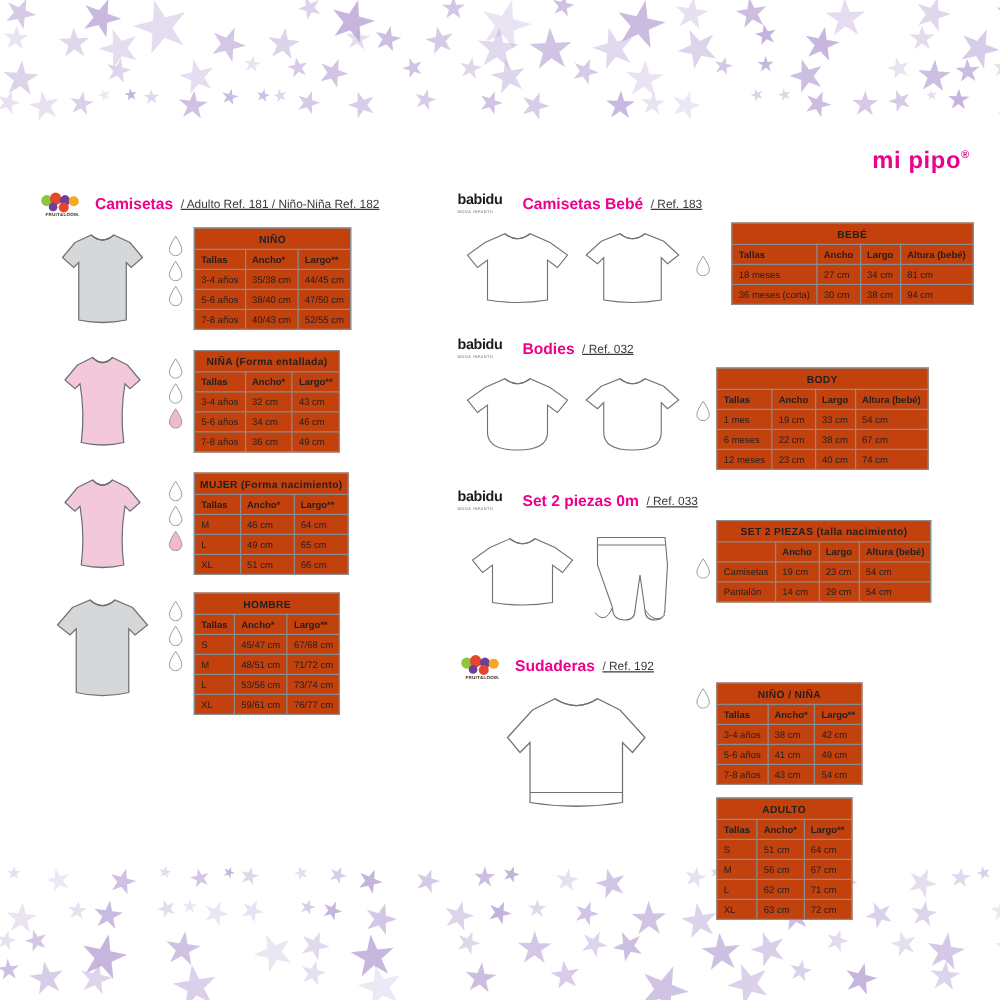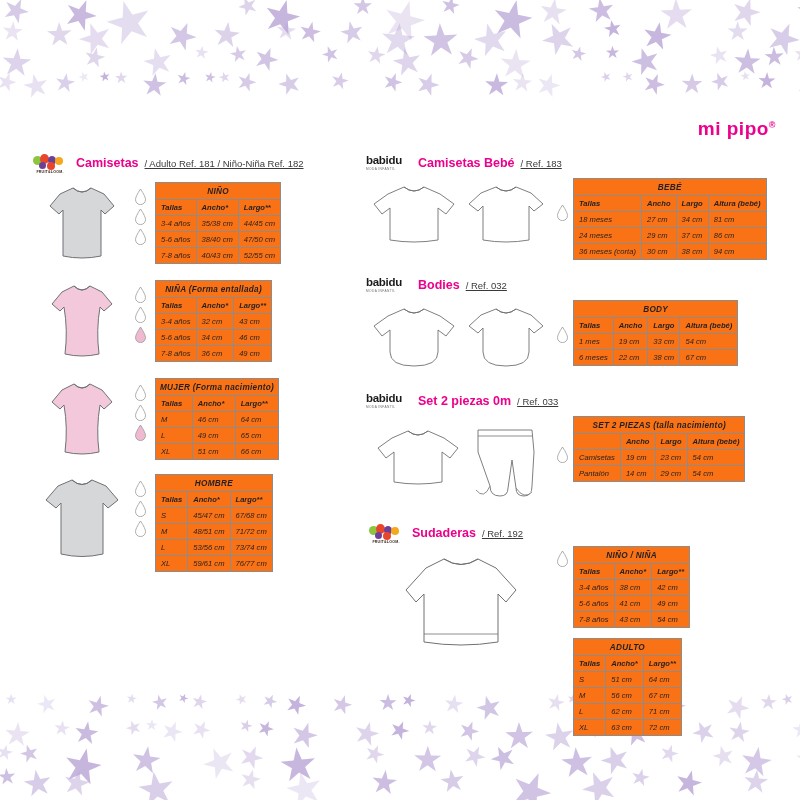--- a/index.html
+++ b/index.html
@@ -138,22 +138,21 @@
     gap: 3px;
     padding-top: 6px;
   }
   .drop { width: 13px; height: 17px; }
 
   
   table.sz {
     border-collapse: collapse;
     font-size: 7.6px;
     color: #231f20;
-    background: #f97316;
-    font-style: italic;
+    background: #c2410c;
   }
   table.sz th, table.sz td {
     border: 0.6px solid #8c8c8c;
     padding: 3px 5px;
     text-align: left;
     font-weight: normal;
     white-space: nowrap;
   }
   table.sz th.cap {
     text-align: center;
@@ -562,42 +561,36 @@
 
         <path d="M115 15 L130 9 Q140 17 150 9 L165 15 L177 26 L168 33 L163 28 L163 62 Q140 66 117 62 L117 28 L112 33 L103 26 Z" fill="#ffffff" stroke="#6f7175" stroke-width="0.9"></path>
         <path d="M130 9 Q140 17 150 9" fill="none" stroke="#6f7175" stroke-width="0.9"></path>
       </svg>
     </div>
     <div class="drops" style="padding-top:26px;">
       <svg class="drop" viewBox="0 0 13 17">
           <path d="M6.5 1 Q11.5 8.5 11.5 11.6 A5 5 0 0 1 1.5 11.6 Q1.5 8.5 6.5 1 Z" fill="#fff" stroke="#9b9b9b" stroke-width="0.8"></path>
         </svg>
     </div>
-    <table class="sz" style="margin-left:4px;">
+    <table class="sz" style="margin-left:16px;">
       <tbody>
           <tr>
             <th class="cap" colspan="4">BEBÉ</th>
           </tr>
       <tr>
         <th class="colh">Tallas</th>
         <th class="colh">Ancho</th>
         <th class="colh">Largo</th>
         <th class="colh">Altura (bebé)</th>
       </tr>
       <tr>
         <td>18 meses</td>
         <td>27 cm</td>
         <td>34 cm</td>
         <td>81 cm</td>
-      </tr>
-      <tr>
-        <td>24 meses</td>
-        <td>29 cm</td>
-        <td>37 cm</td>
-        <td>86 cm</td>
       </tr>
       <tr>
         <td>36 meses (corta)</td>
         <td>30 cm</td>
         <td>38 cm</td>
         <td>94 cm</td>
       </tr>
     </tbody>
       </table>
   </div>
@@ -640,20 +633,26 @@
         <td>1 mes</td>
         <td>19 cm</td>
         <td>33 cm</td>
         <td>54 cm</td>
       </tr>
       <tr>
         <td>6 meses</td>
         <td>22 cm</td>
         <td>38 cm</td>
         <td>67 cm</td>
+      </tr>
+      <tr>
+        <td>12 meses</td>
+        <td>23 cm</td>
+        <td>40 cm</td>
+        <td>74 cm</td>
       </tr>
     </tbody>
       </table>
   </div>
 
   <div class="sec-head" style="margin-top:14px;">
     <span class="babidu">
       <span class="b1">babidu</span>
       <span class="b2">MODA INFANTIL</span>
     </span>

